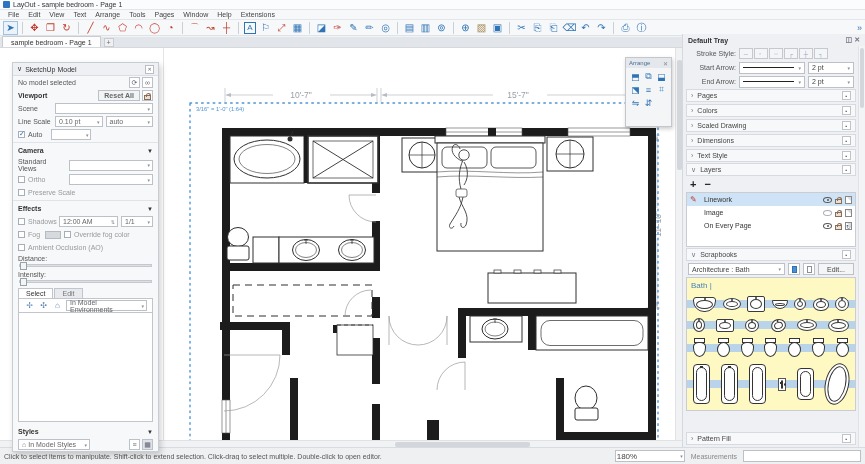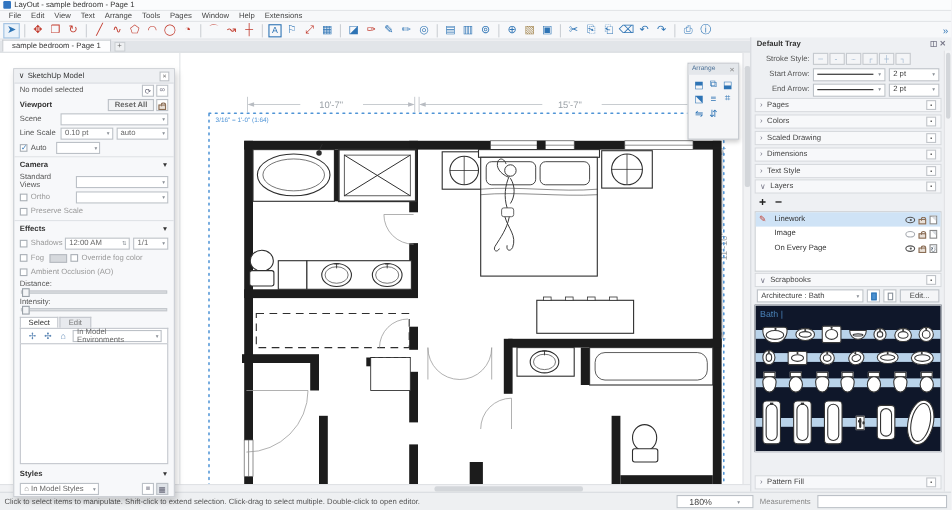--- a/index.html
+++ b/index.html
@@ -106,21 +106,21 @@
   .lrow .nm { flex:1; margin-left:2px; }
   .pencil { color:#c23b2e; font-size:8px; width:9px; }
   .pencil.empty { visibility:hidden; }
   .scrap-row { display:flex; align-items:center; gap:3px; padding:1px 2px; }
   .scrap-combo { background:#fff; border:1px solid #bcc1c7; height:12px; flex:1; display:flex; align-items:center; padding:0 3px; color:#444; }
   .doc-btn { width:12px; height:12px; border:1px solid #bcc1c7; background:#fff; display:flex; align-items:center; justify-content:center; }
   .doc-btn i { width:5px; height:7px; border:1px solid #88909a; background:#fff; }
   .doc-btn.bluef i { background:#4a90d0; border-color:#2e74b5; }
   .edit-btn { border:1px solid #bcc1c7; background:#f4f5f7; height:12px; padding:0 8px; display:flex; align-items:center; color:#444; }
 
-  .scrapview { background:#0f172a; border:1px solid #c9cdd2; padding:3px 4px; display:flex; flex-direction:column; gap:2px; }
+  .scrapview { background:#fef9c3; border:1px solid #c9cdd2; padding:3px 4px; display:flex; flex-direction:column; gap:2px; }
   .bath-hd { color:#4a82b8; font-size:8px; height:11px; }
   .fxrow { position:relative; display:flex; align-items:center; gap:4px; padding:2px 2px; justify-content:space-between; }
   .fxrow::before { content:""; position:absolute; left:-4px; right:-4px; top:50%; height:8px; transform:translateY(-50%); background:#b9d3ea; }
   .fx { position:relative; z-index:1; background:#fff; border:1px solid #3a3a3a; flex:none; }
   .fx > i { position:absolute; inset:2px; border:1px solid #3a3a3a; border-radius:50%; display:block; }
   .fx.tap::after { content:""; position:absolute; top:0px; left:50%; width:2px; height:2px; margin-left:-1px; background:#333; border-radius:50%; z-index:2; }
   .s-console{width:23px;height:15px;border-radius:3px 3px 11px 11px;}
   .s-oval{width:18px;height:12px;border-radius:50%;}
   .s-square{width:18px;height:16px;border-radius:2px;}
   .s-half{width:16px;height:9px;border-radius:0 0 9px 9px;}
@@ -141,21 +141,21 @@
   .tub > i { position:absolute; inset:2px; border:1px solid #333; border-radius:6px; display:block; }
   .tub.short { height:32px; }
   .tub.oval { width:24px; height:42px; border-radius:50%; transform:rotate(12deg); }
   .tub.oval > i { border-radius:50%; }
   .tub.tap::after { content:""; position:absolute; top:1px; left:50%; width:3px; height:2px; margin-left:-1.5px; background:#333; }
   .selwrap { position:relative; z-index:1; border:1px solid #555; background:#fff; padding:2px; flex:none; }
 
   
   .statusbar { position:absolute; left:0; bottom:0; width:865px; height:17px; background:#eef0f2; border-top:1px solid #d8dbdf; display:flex; align-items:center; padding:0 4px; gap:6px; }
   .statusbar .help { color:#555; font-size:7px; flex:1; white-space:nowrap; overflow:hidden; }
-  .zoom-combo { width:70px; height:12px; background:#fff; border:1px solid #bcc1c7; display:flex; align-items:center; padding:0 11px; color:#444; }
+  .zoom-combo { width:70px; height:12px; background:#fff; border:1px solid #bcc1c7; display:flex; align-items:center; padding:0 1px; color:#444; }
   .zoom-combo .arr { margin-left:auto; color:#8a9097; font-size:5px; }
   .meas-lbl { color:#888; font-size:7px; }
   .meas-input { width:118px; height:12px; background:#fff; border:1px solid #bcc1c7; font-size:7px; padding:0 3px; font-family:"Liberation Sans",sans-serif; }
 </style>
 </head>
 <body>
 
 <div id="app">
 
   <div class="titlebar">

